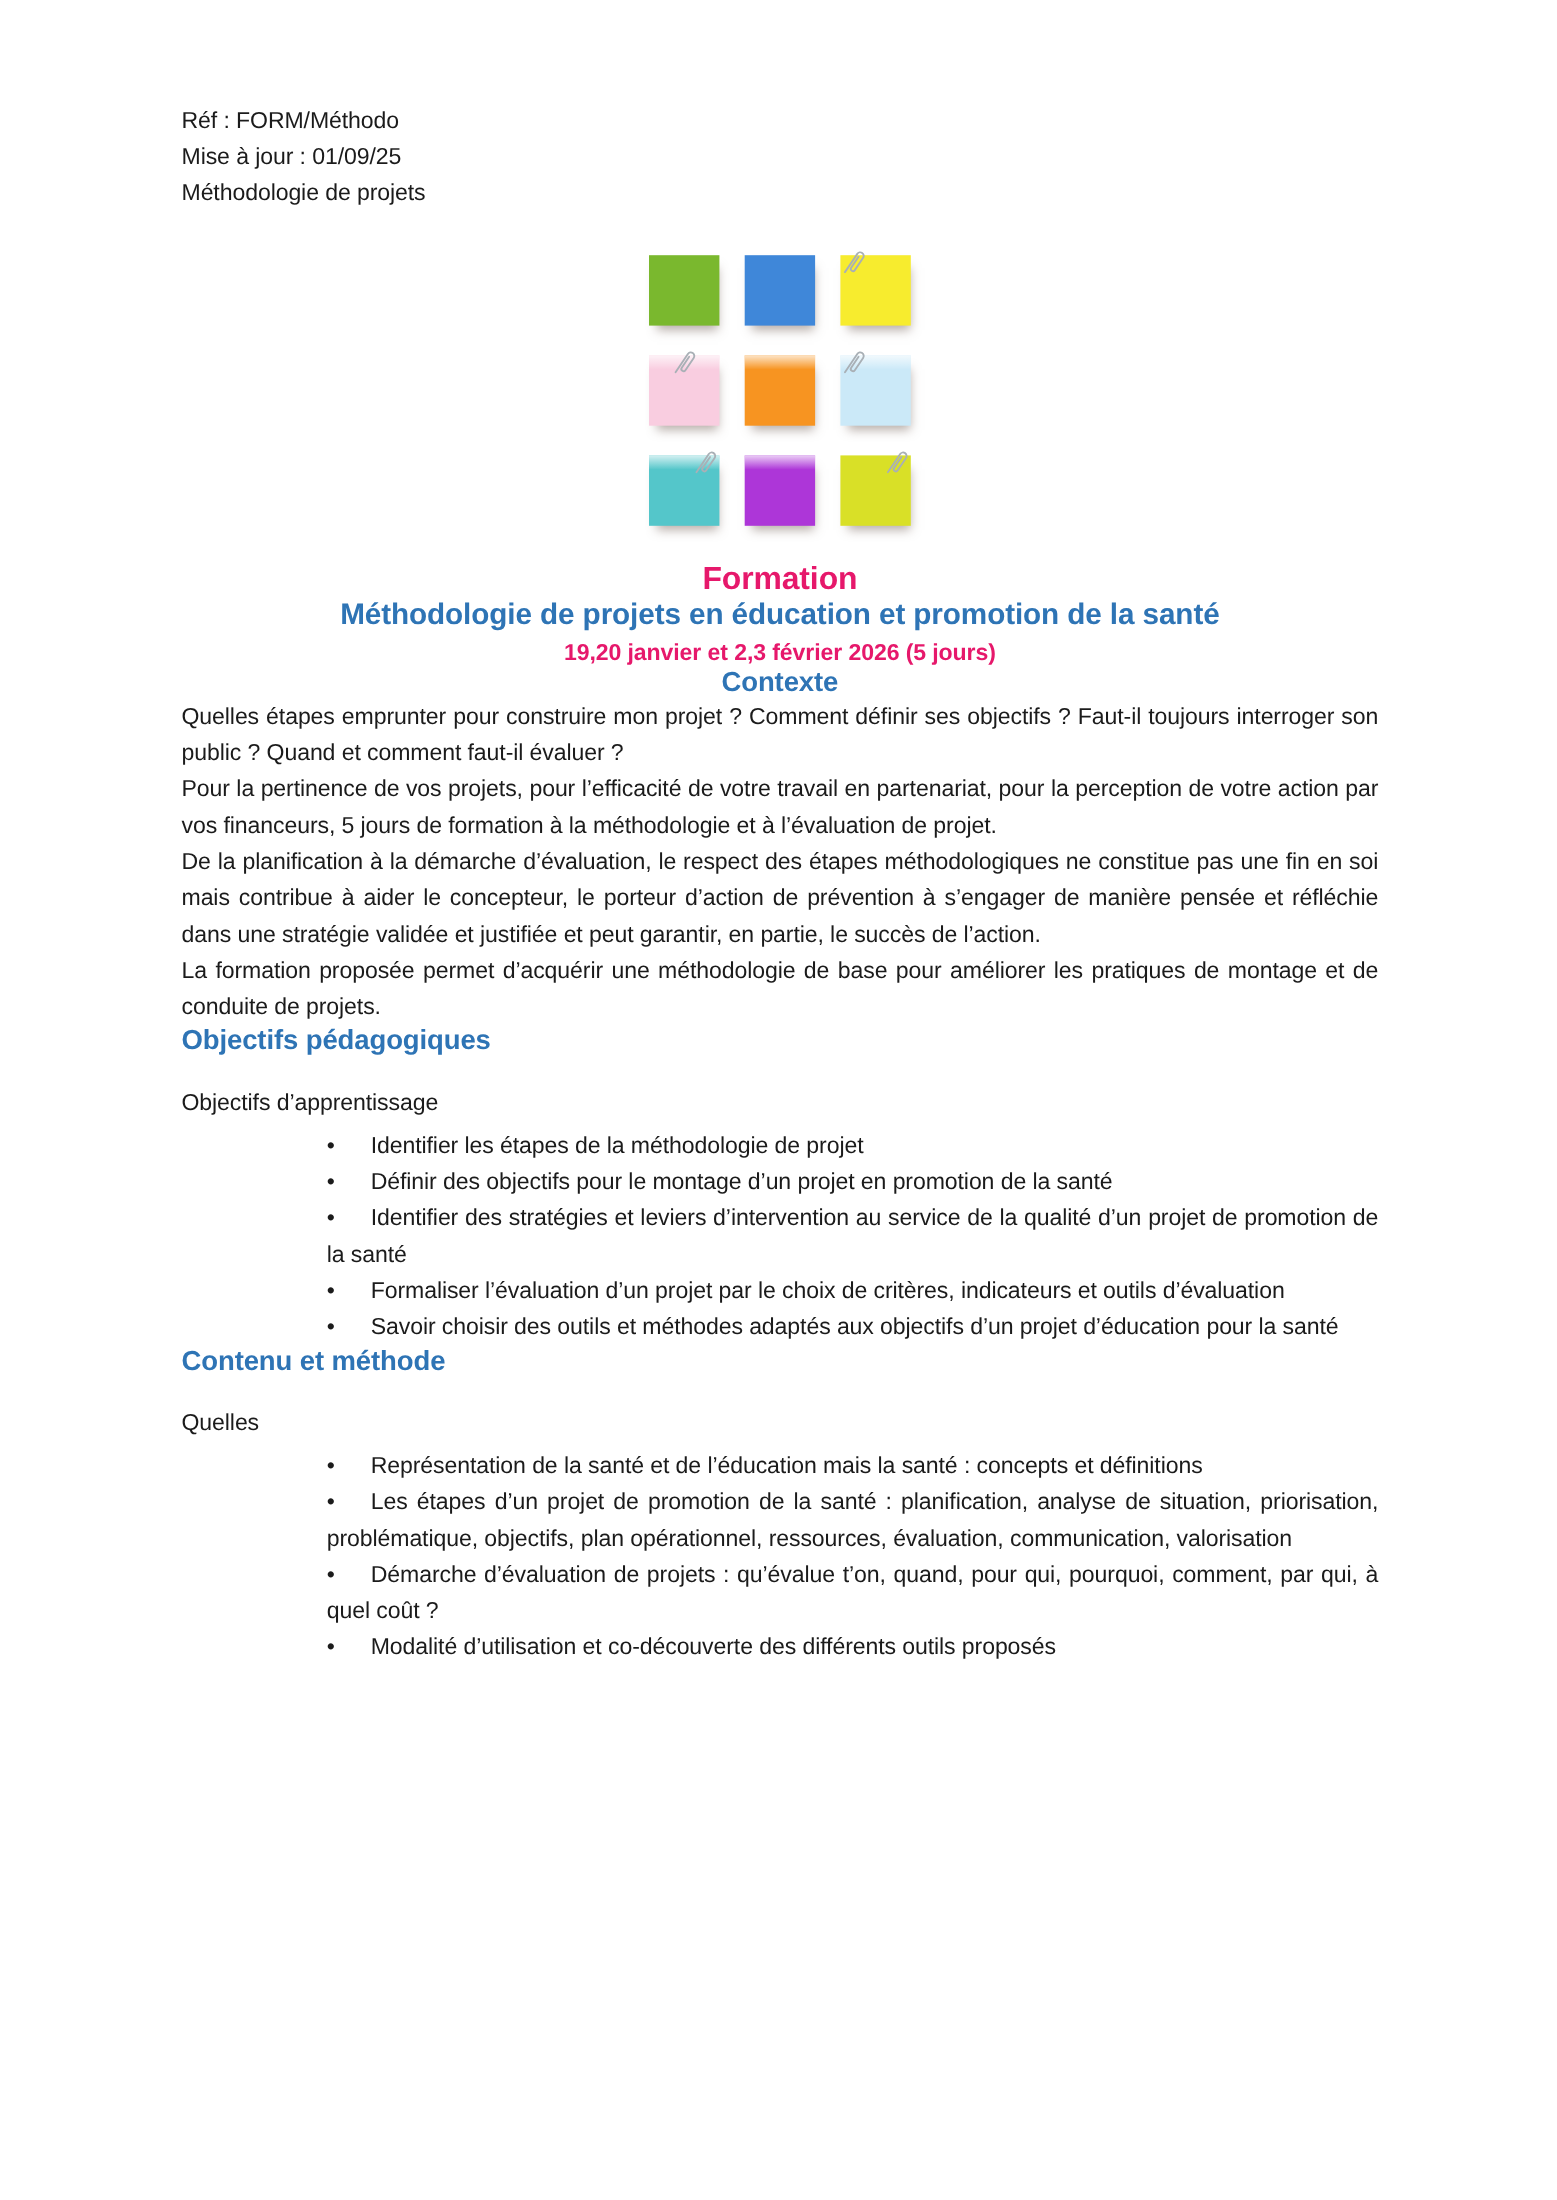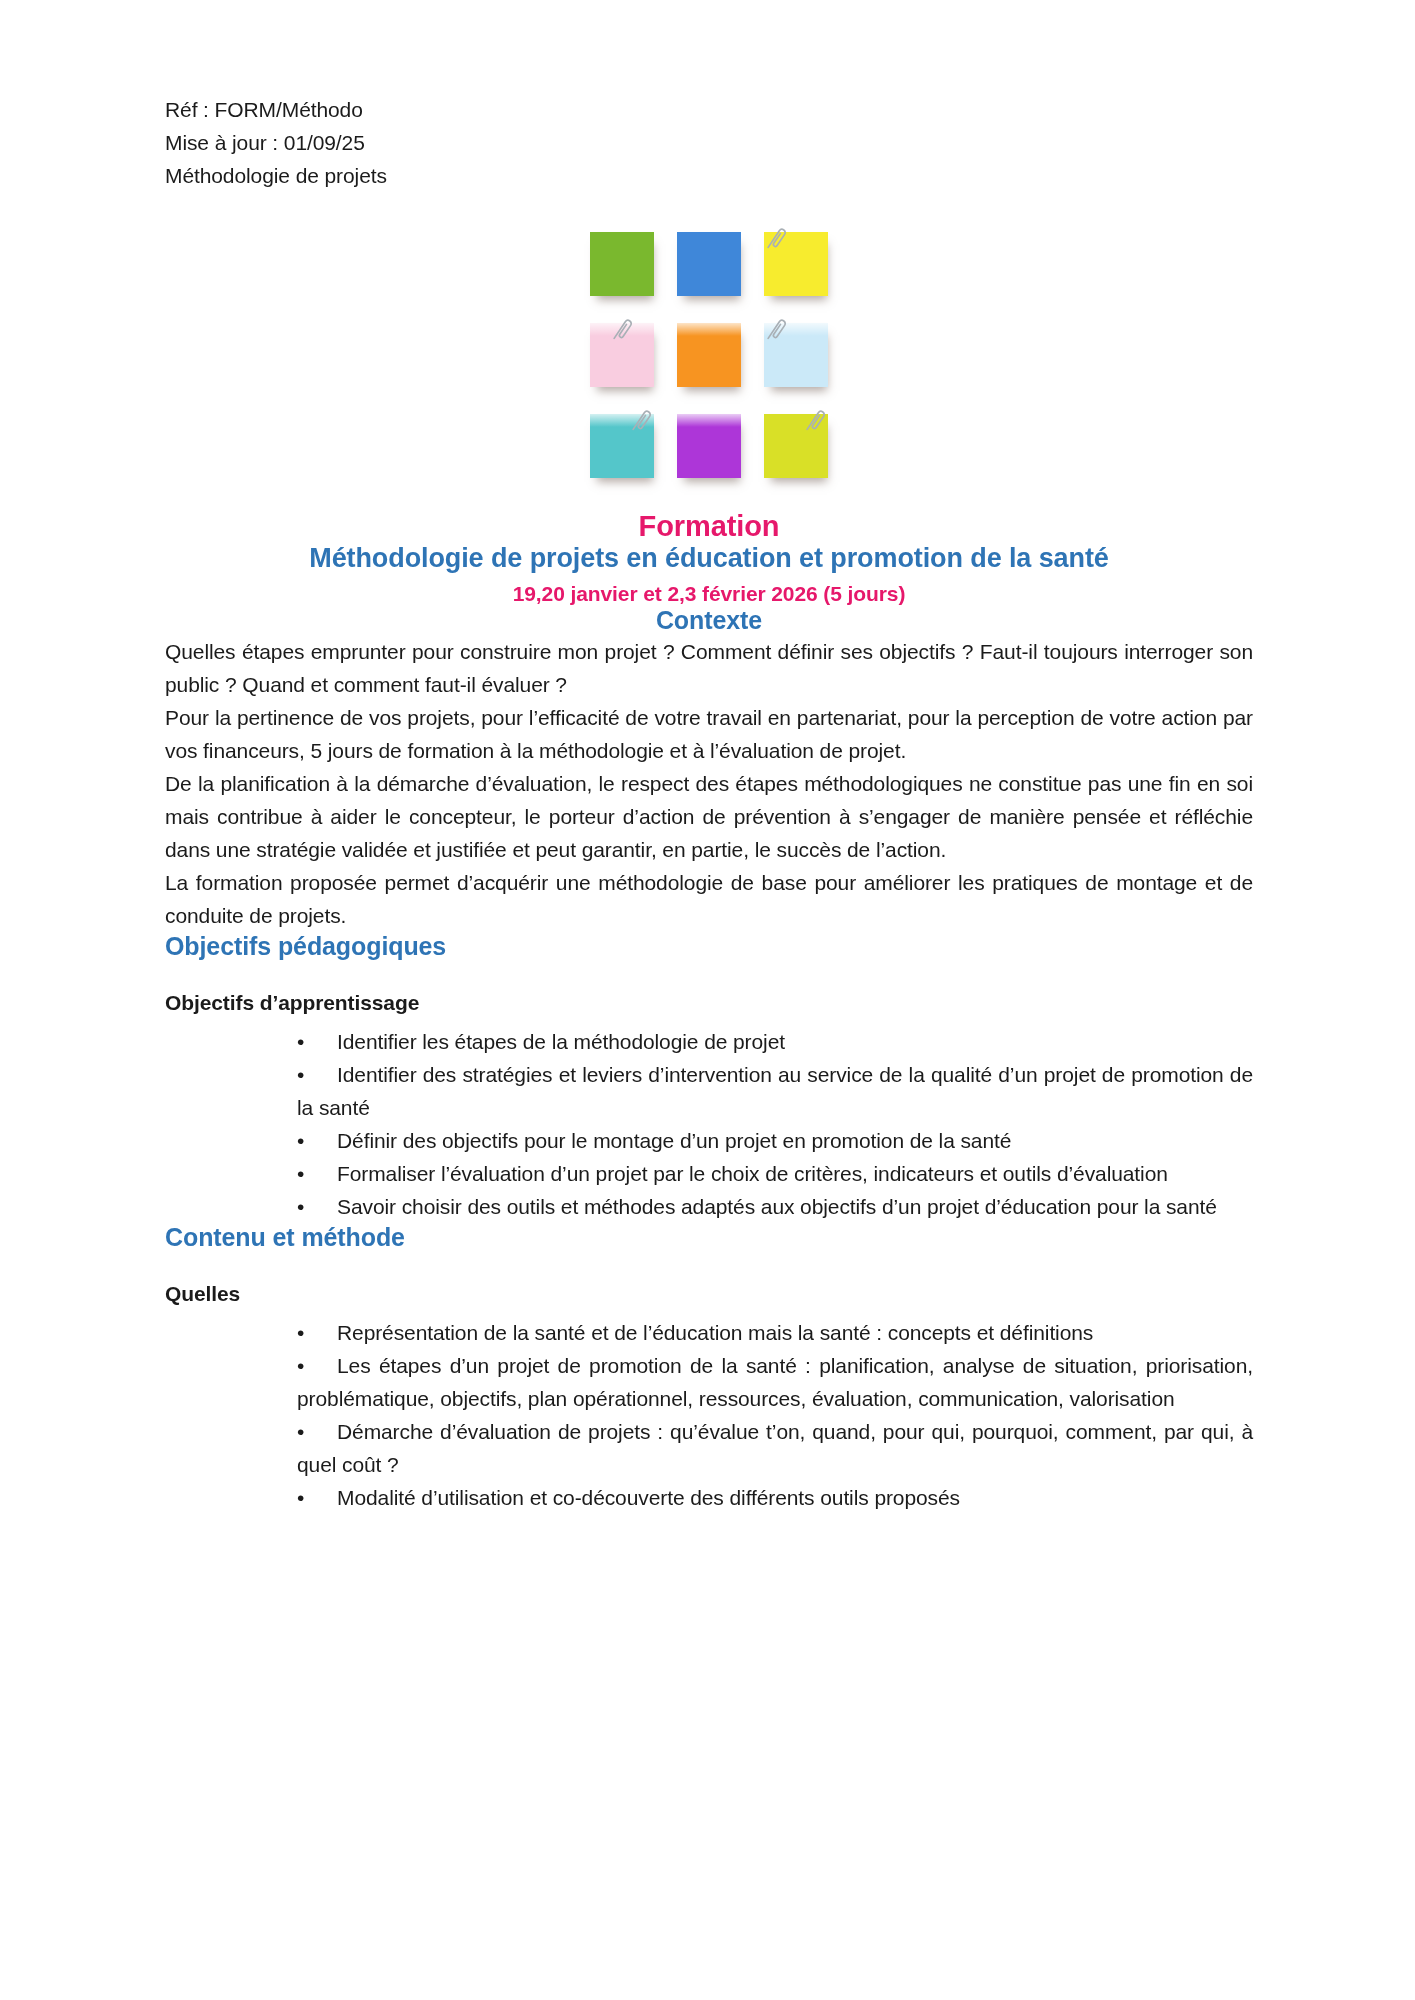--- a/index.html
+++ b/index.html
@@ -48,21 +48,21 @@
   }
 
   
   h2.sec {
     color:var(--blue,#2e74b5); font-size:25px; font-weight:bold;
     margin:0; padding:0;
   }
   .sec-contexte  { margin-top:52px;text-align:center; }
   .sec-objectifs { margin-top:46px; }
   .sec-contenu   { margin-top:50px; }
-  h3.subsec { font-size:21px; font-weight:bold; margin:30px 0 0 0; }
+  h3.subsec { font-size:21px; font-weight:normal; margin:30px 0 0 0; }
 
   .bodytext { font-size:21px; line-height:33px; text-align:justify; }
   .bodytext p { margin:0; }
 
   ul.bullets { margin:10px 0 0 0; padding:0 0 0 132px; }
   ul.bullets li {
     list-style:none; font-size:21px; line-height:33px; text-align:justify;
   }
   ul.bullets li::before {
     content:"\2022"; display:inline-block; width:40px; font-size:21px;
@@ -131,22 +131,22 @@
     <p>Quelles étapes emprunter pour construire mon projet ? Comment définir ses objectifs ? Faut-il toujours interroger son public ? Quand et comment faut-il évaluer ?</p>
     <p>Pour la pertinence de vos projets, pour l’efficacité de votre travail en partenariat, pour la perception de votre action par vos financeurs, 5 jours de formation à la méthodologie et à l’évaluation de projet.</p>
     <p>De la planification à la démarche d’évaluation, le respect des étapes méthodologiques ne constitue pas une fin en soi mais contribue à aider le concepteur, le porteur d’action de prévention à s’engager de manière pensée et réfléchie dans une stratégie validée et justifiée et peut garantir, en partie, le succès de l’action.</p>
     <p>La formation proposée permet d’acquérir une méthodologie de base pour améliorer les pratiques de montage et de conduite de projets.</p>
   </div>
 
   <h2 class="sec sec-objectifs">Objectifs pédagogiques</h2>
   <h3 class="subsec">Objectifs d’apprentissage</h3>
   <ul class="bullets">
     <li>Identifier les étapes de la méthodologie de projet</li>
+    <li>Définir des objectifs pour le montage d’un projet en promotion de la santé</li>
     <li>Identifier des stratégies et leviers d’intervention au service de la qualité d’un projet de promotion de la santé</li>
-    <li>Définir des objectifs pour le montage d’un projet en promotion de la santé</li>
     <li>Formaliser l’évaluation d’un projet par le choix de critères, indicateurs et outils d’évaluation</li>
     <li>Savoir choisir des outils et méthodes adaptés aux objectifs d’un projet d’éducation pour la santé</li>
   </ul>
 
   <h2 class="sec sec-contenu">Contenu et méthode</h2>
   <h3 class="subsec">Quelles</h3>
   <ul class="bullets">
     <li>Représentation de la santé et de l’éducation mais la santé : concepts et définitions</li>
     <li>Les étapes d’un projet de promotion de la santé : planification, analyse de situation, priorisation, problématique, objectifs, plan opérationnel, ressources, évaluation, communication, valorisation</li>
     <li>Démarche d’évaluation de projets : qu’évalue t’on, quand, pour qui, pourquoi, comment, par qui, à quel coût ?</li>

